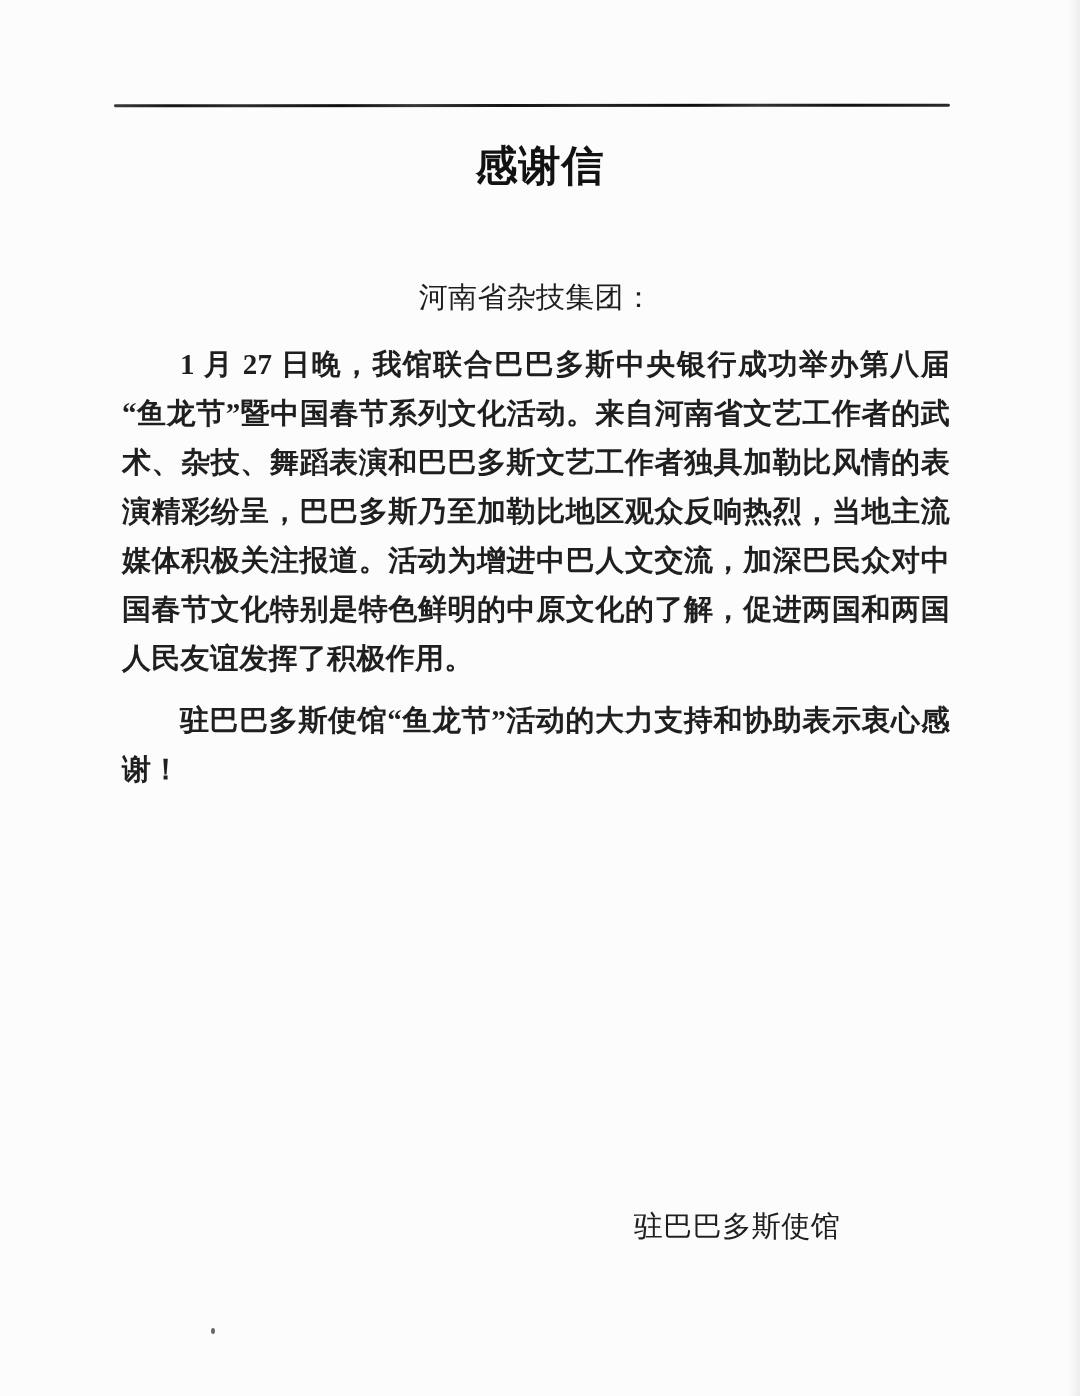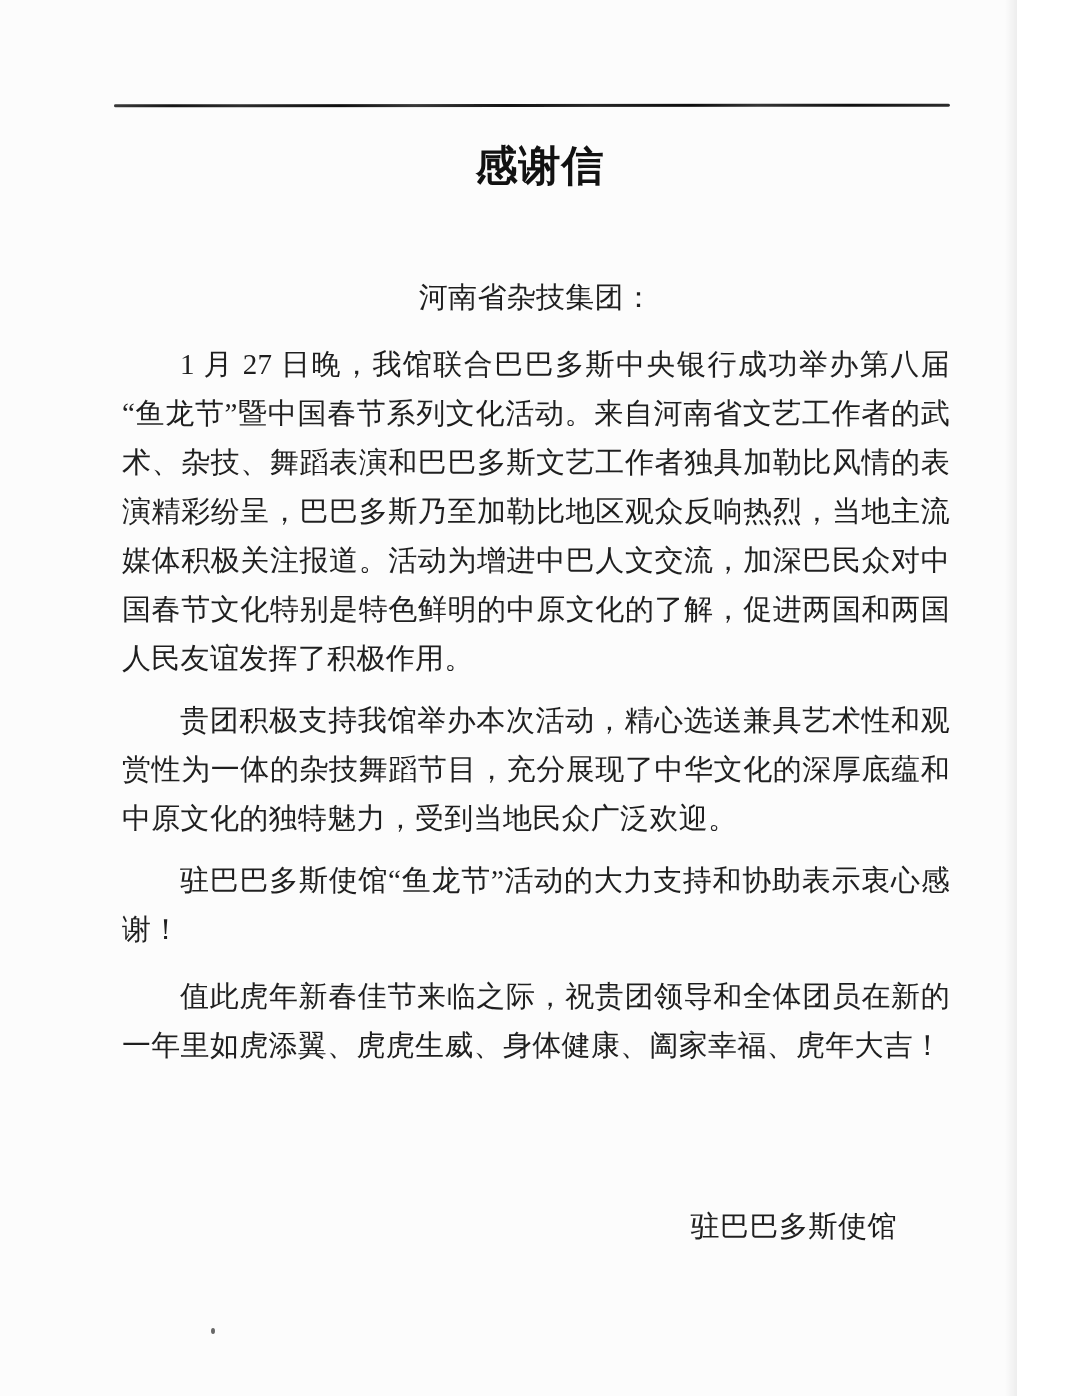--- a/index.html
+++ b/index.html
@@ -2,27 +2,26 @@
 <html lang="zh"><head>
 <meta charset="utf-8">
 <style>
   html, body {
     margin: 0;
     padding: 0;
     background: #ffffff;
   }
   .page {
     position: relative;
-    width: 997px;
+    width: 1080px;
     height: 1396px;
     background: #fcfcfc;
     overflow: hidden;
     font-family: "Liberation Serif", "DejaVu Serif", serif;
     color: #1f1f1f;
-    padding-left: 20px;
   }
   
   .edge-shade {
     position: absolute;
     top: 0;
     right: 0;
     width: 12px;
     height: 100%;
     background: linear-gradient(90deg, rgba(0,0,0,0) 0%, rgba(0,0,0,0.06) 100%);
     pointer-events: none;
@@ -64,36 +63,37 @@
     text-justify: inter-ideograph;
     letter-spacing: 0.3px;
   }
   .salutation {
     margin: 0;
     text-align: center;
   }
   .letter-body p {
     margin: 0 0 13px 0;
     text-indent: 58px;
+    font-weight: bold;
   }
   .letter-body p.first-para {
     margin-top: 18px;
   }
   .letter-body p.pre-wish {
     margin-bottom: 18px;
   }
   .letter-body p:last-child {
     margin-bottom: 0;
   }
   .signature-block {
     position: absolute;
     top: 1202px;
     left: 577px;
     width: 320px;
-    text-align: right;
+    text-align: center;
     font-size: 29px;
     line-height: 49px;
     letter-spacing: 0.5px;
   }
   .signature-date {
     margin-top: 9px;
   }
   
   .speck {
     position: absolute;
@@ -113,25 +113,23 @@
 
   <div class="top-rule"></div>
 
   <div class="title">感谢信</div>
 
   <div class="letter-body">
     <div class="salutation">河南省杂技集团：</div>
 
     <p class="first-para">1 月 27 日晚，我馆联合巴巴多斯中央银行成功举办第八届“鱼龙节”暨中国春节系列文化活动。来自河南省文艺工作者的武术、杂技、舞蹈表演和巴巴多斯文艺工作者独具加勒比风情的表演精彩纷呈，巴巴多斯乃至加勒比地区观众反响热烈，当地主流媒体积极关注报道。活动为增进中巴人文交流，加深巴民众对中国春节文化特别是特色鲜明的中原文化的了解，促进两国和两国人民友谊发挥了积极作用。</p>
 
-    <p>贵团积极支持我馆举办本次活动，精心选送兼具艺术性和观赏性为一体的杂技舞蹈节目，充分展现了中华文化的深厚底蕴和中原文化的独特魅力，受到当地民众广泛欢迎。</p>
 
     <p class="pre-wish">驻巴巴多斯使馆“鱼龙节”活动的大力支持和协助表示衷心感谢！</p>
 
-    <p>值此虎年新春佳节来临之际，祝贵团领导和全体团员在新的一年里如虎添翼、虎虎生威、身体健康、阖家幸福、虎年大吉！</p>
   </div>
 
   <div class="signature-block">
     <div class="signature-org">驻巴巴多斯使馆</div>
   </div>
 
   <div class="speck"></div>
   <div class="edge-shade"></div>
 
 </div>

